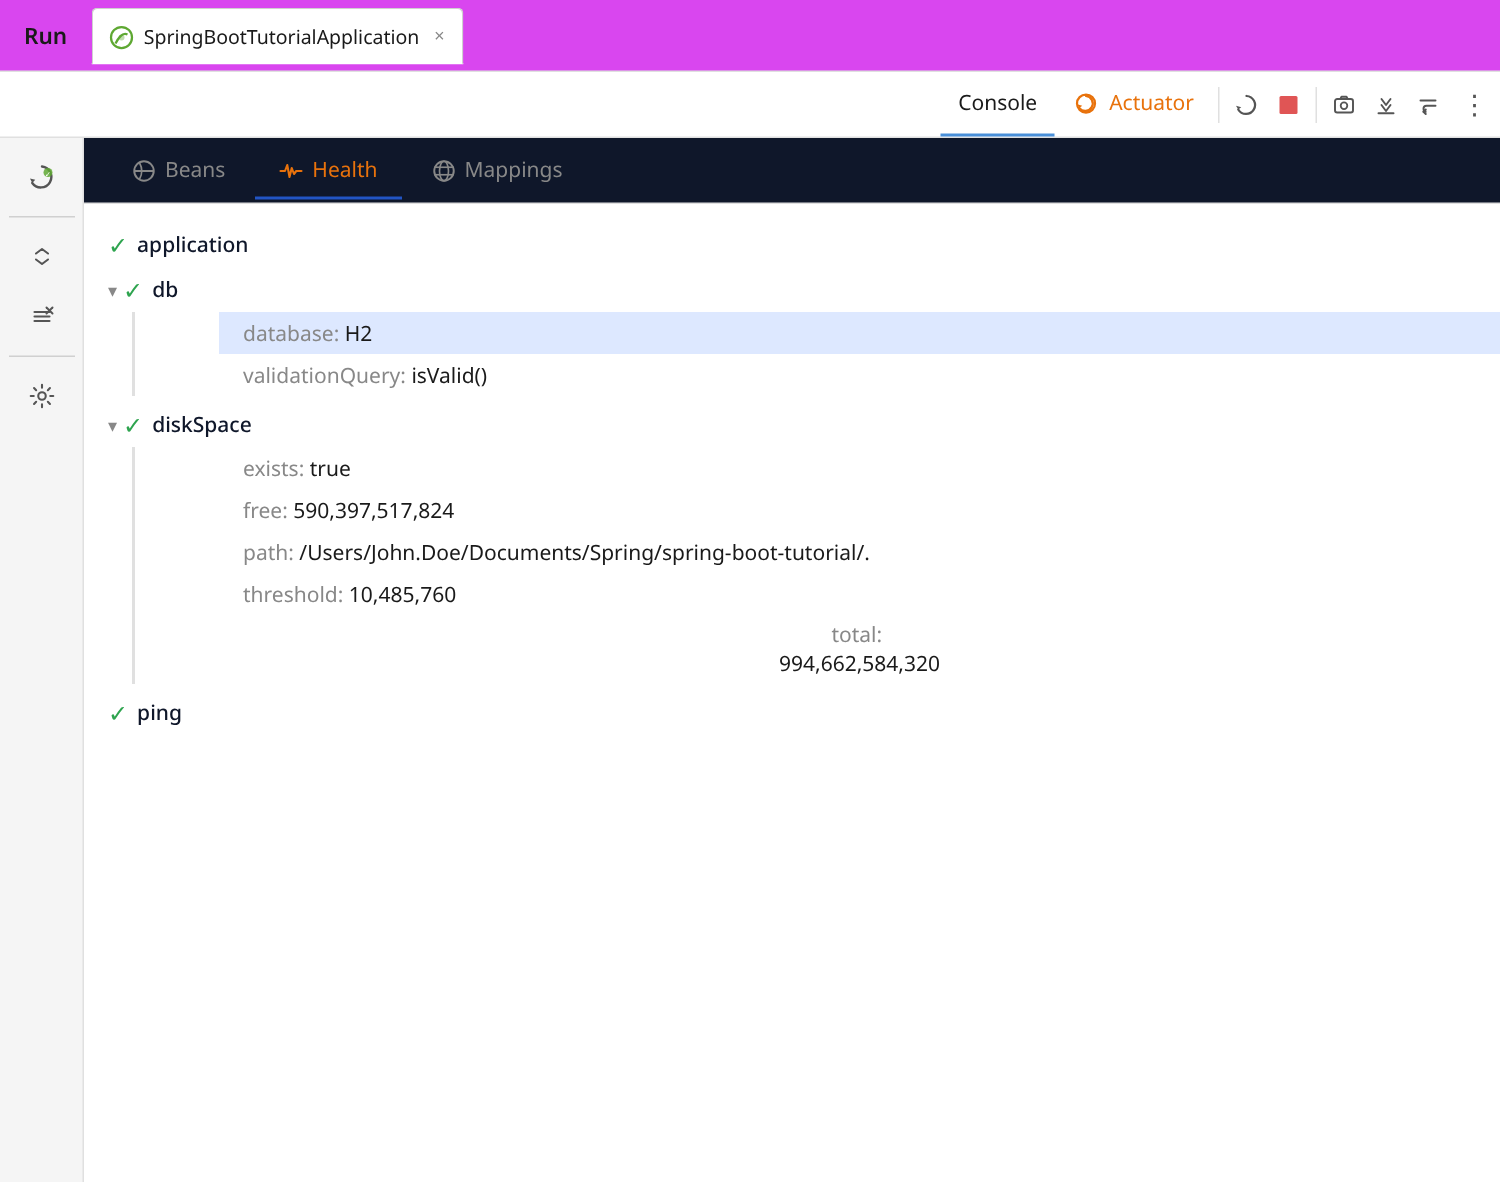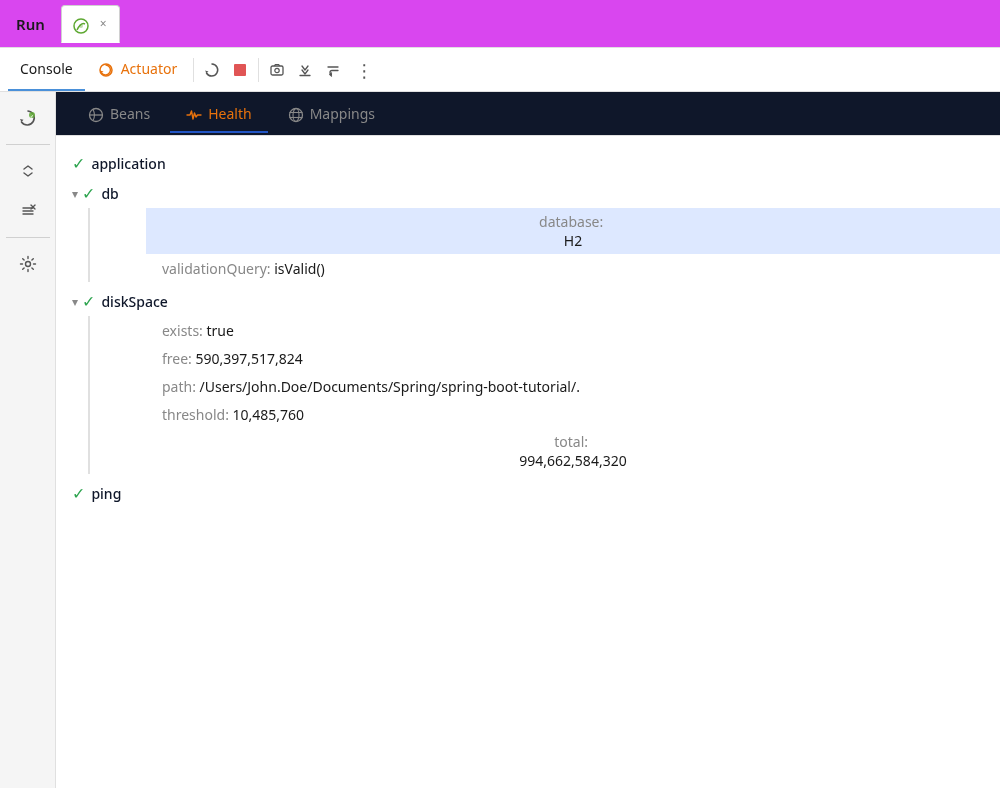--- a/index.html
+++ b/index.html
@@ -49,20 +49,21 @@
 
     
     .toolbar {
       display: flex;
       align-items: center;
       height: 44px;
       background: #fff;
       border-bottom: 1px solid #e0e0e0;
       padding: 0 0 0 8px;
       gap: 0;
+      justify-content: flex-end;
     }
     .toolbar-item {
       display: flex;
       align-items: center;
       padding: 0 12px;
       height: 100%;
       font-size: 14px;
       color: #1a1a1a;
       cursor: pointer;
       border-bottom: 2px solid transparent;
@@ -179,21 +180,20 @@
     .tree-item {
       display: flex;
       align-items: center;
       padding: 4px 16px 4px 16px;
       font-size: 14px;
       min-height: 28px;
       cursor: pointer;
     }
     .tree-item.selected {
       background: #dde8ff;
-      flex-direction: column;
     }
 
     .tree-item-root {
       padding-left: 16px;
     }
     .tree-item-l1 {
       padding-left: 16px;
     }
 
     .check-icon {
@@ -236,20 +236,21 @@
   <span class="title-bar-run">Run</span>
   <div class="title-bar-tab">
     <span style="color:#5ea832; font-size:18px;">
       
       <svg width="18" height="18" viewBox="0 0 18 18" fill="none">
         <circle cx="9" cy="9" r="7" fill="none" stroke="#5ea832" stroke-width="1.5"></circle>
         <path d="M5 13 Q9 5 13 7" stroke="#5ea832" stroke-width="1.5" fill="none"></path>
         <circle cx="9" cy="9" r="2" fill="#5ea832" opacity="0.4"></circle>
       </svg>
     </span>
+    <span>SpringBootTutorialApplication</span>
     <span class="close-icon-small">×</span>
   </div>
 </div>
 
 <div class="toolbar">
   <div class="toolbar-item active">
     <span>Console</span>
   </div>
   <div class="toolbar-item" style="color:#e8720c;">
     <span style="color:#e8720c; font-size:15px;">

